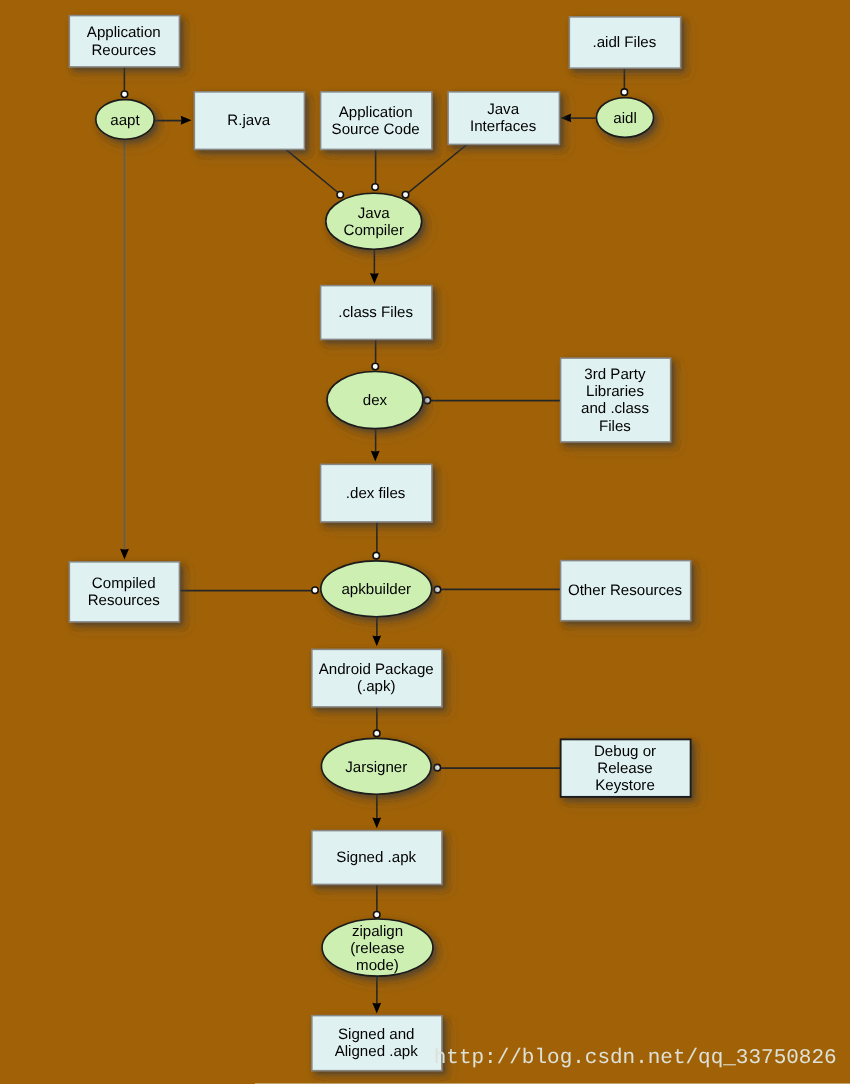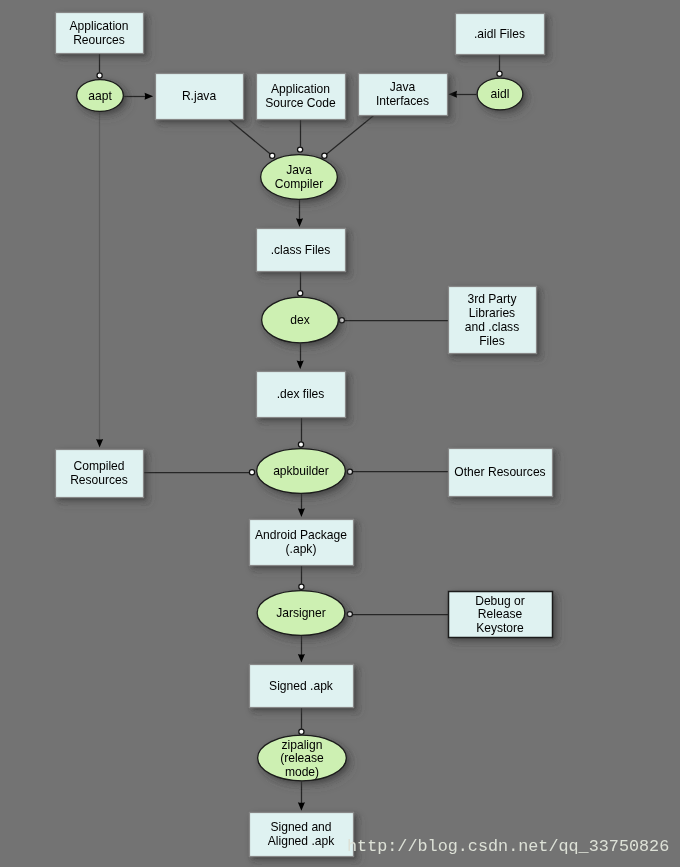--- a/index.html
+++ b/index.html
@@ -1,18 +1,18 @@
 <!DOCTYPE html>
 <html><head>
 <meta charset="utf-8">
 <title>Android Build Process Diagram</title>
 <style>
   html,body{margin:0;padding:0;background:#ffffff;}
   body{width:680px;height:867px;overflow:hidden;font-family:"Liberation Sans",sans-serif;}
-  #stage{position:relative;width:680px;height:867px;background:#737373;}
+  #stage{position:relative;width:680px;height:867px;background:#a16207;}
   svg#diagram{position:absolute;left:0;top:0;}
   .nlabel{font-family:"Liberation Sans",sans-serif;font-size:12.08px;fill:#000000;
           text-anchor:middle;dominant-baseline:auto;}
   .wm{font-family:"Liberation Mono","DejaVu Sans Mono",monospace;font-size:16.8px;}
 </style>
 </head>
 <body>
 
 <div id="stage">
   <svg id="diagram" width="680" height="867" viewBox="0 0 680 867">

